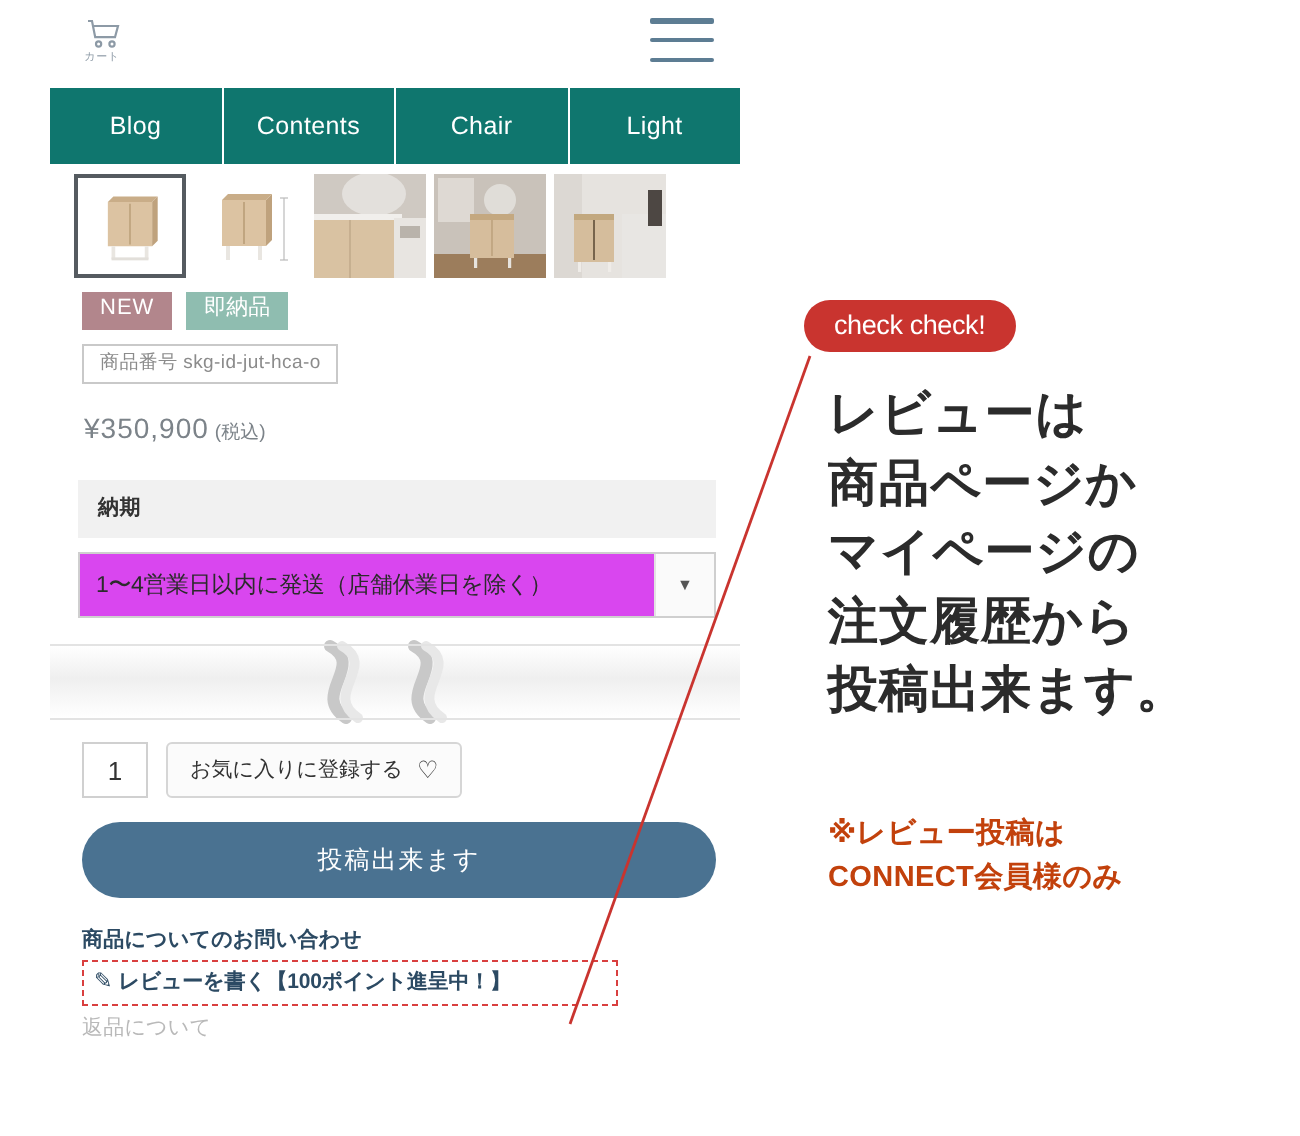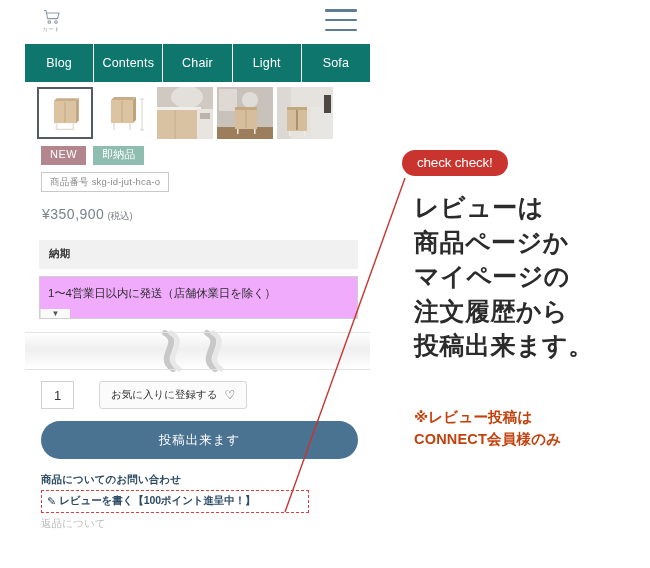--- a/index.html
+++ b/index.html
@@ -90,21 +90,21 @@
   }
 
   
   .delivery { margin: 17px 12px 0 14px; }
   .delivery-head {
     background: #f1f1f1; color: #333333; font-size: 10.5px; font-weight: bold;
     padding: 7px 10px 8px 10px; letter-spacing: .2px;
   }
   .select {
     margin-top: 7px; display: flex; align-items: stretch;
-    border: 1px solid #cfcfcf; background: #f0abfc; height: 43px; flex-direction: column;
+    border: 1px solid #cfcfcf; background: #d946ef; height: 33px;
   }
   .select .val {
     flex: 1; display: flex; align-items: center;
     font-size: 11.5px; color: #2b2b2b; padding-left: 8px; letter-spacing: -.2px;
   }
   .select .arrow {
     width: 30px; border-left: 1px solid #e2e2e2; background: #fafafa;
     display: flex; align-items: center; justify-content: center;
     color: #555555; font-size: 8px;
   }
@@ -116,21 +116,21 @@
   
   .actions { display: flex; align-items: center; gap: 9px; padding: 6px 0 0 16px; }
   .qty {
     width: 33px; height: 28px; border: 1px solid #d0d0d0; background: #ffffff;
     display: flex; align-items: center; justify-content: center;
     font-size: 13px; color: #333333;
   }
   .fav {
     height: 28px; border: 1px solid #d6d6d6; background: #fbfbfb;
     border-radius: 3px; display: flex; align-items: center; gap: 7px;
-    padding: 0 11px; font-size: 10.5px; color: #333333; margin-left: 16px;
+    padding: 0 11px; font-size: 10.5px; color: #333333;
   }
   .heart { font-size: 12px; color: #3b3b3b; line-height: 1; }
 
   .cart-btn {
     margin: 12px 12px 0 16px; height: 38px; border-radius: 19px;
     background: #4a7291; color: #ffffff;
     display: flex; align-items: center; justify-content: center;
     font-size: 12.5px; letter-spacing: 1px;
   }
 
@@ -193,21 +193,20 @@
         <i></i>
       </div>
     </div>
 
     
     <div class="catnav">
       <div class="cat">Blog</div>
       <div class="cat">Contents</div>
       <div class="cat">Chair</div>
       <div class="cat">Light</div>
-      <div class="cat">Sofa</div>
     </div>
 
     
     <div class="thumbs">
       <div class="thumb selected">
         <svg viewBox="0 0 56 52">
           <rect width="56" height="52" fill="#fff"></rect>
           <path d="M16 13 L40 13 L40 37 L16 37 Z" fill="#dcc3a2"></path>
           <path d="M16 13 L19 10 L43 10 L40 13 Z" fill="#c9ad88"></path>
           <path d="M40 13 L43 10 L43 34 L40 37 Z" fill="#bfa27d"></path>

